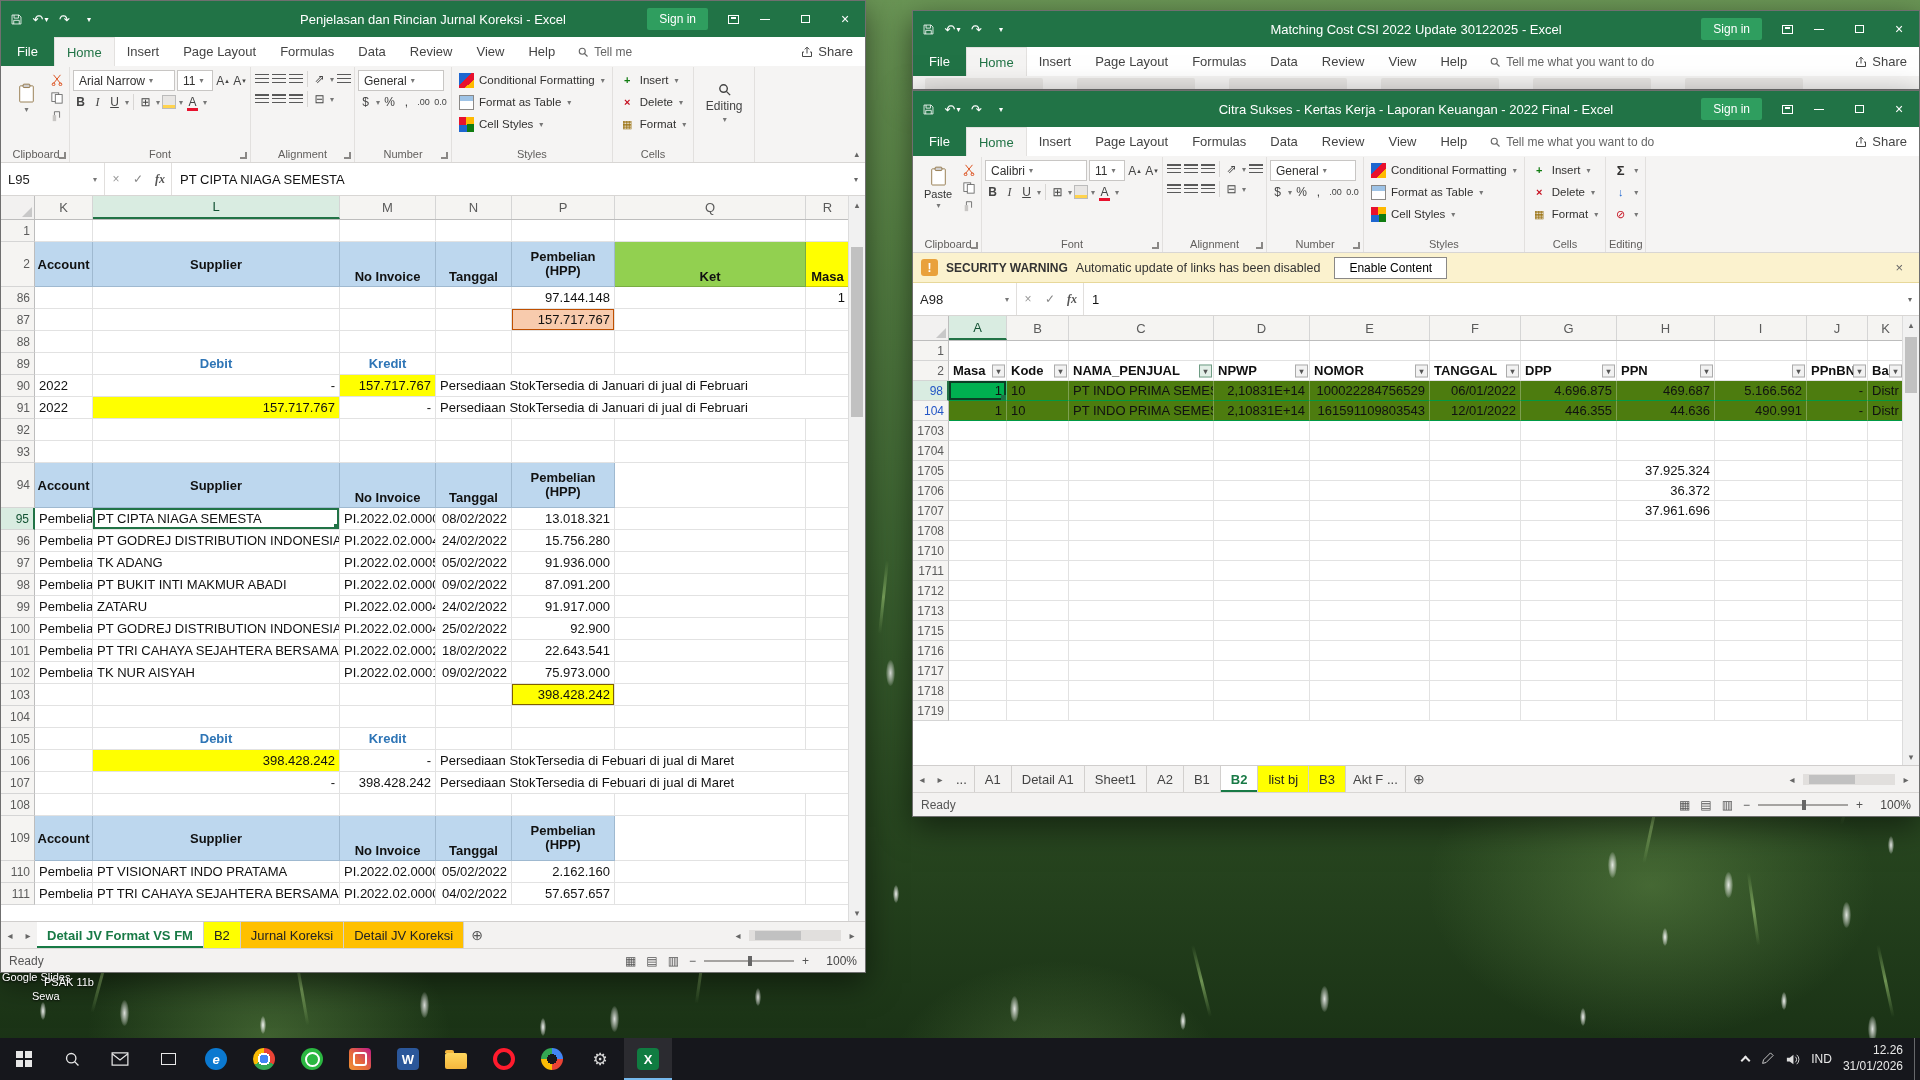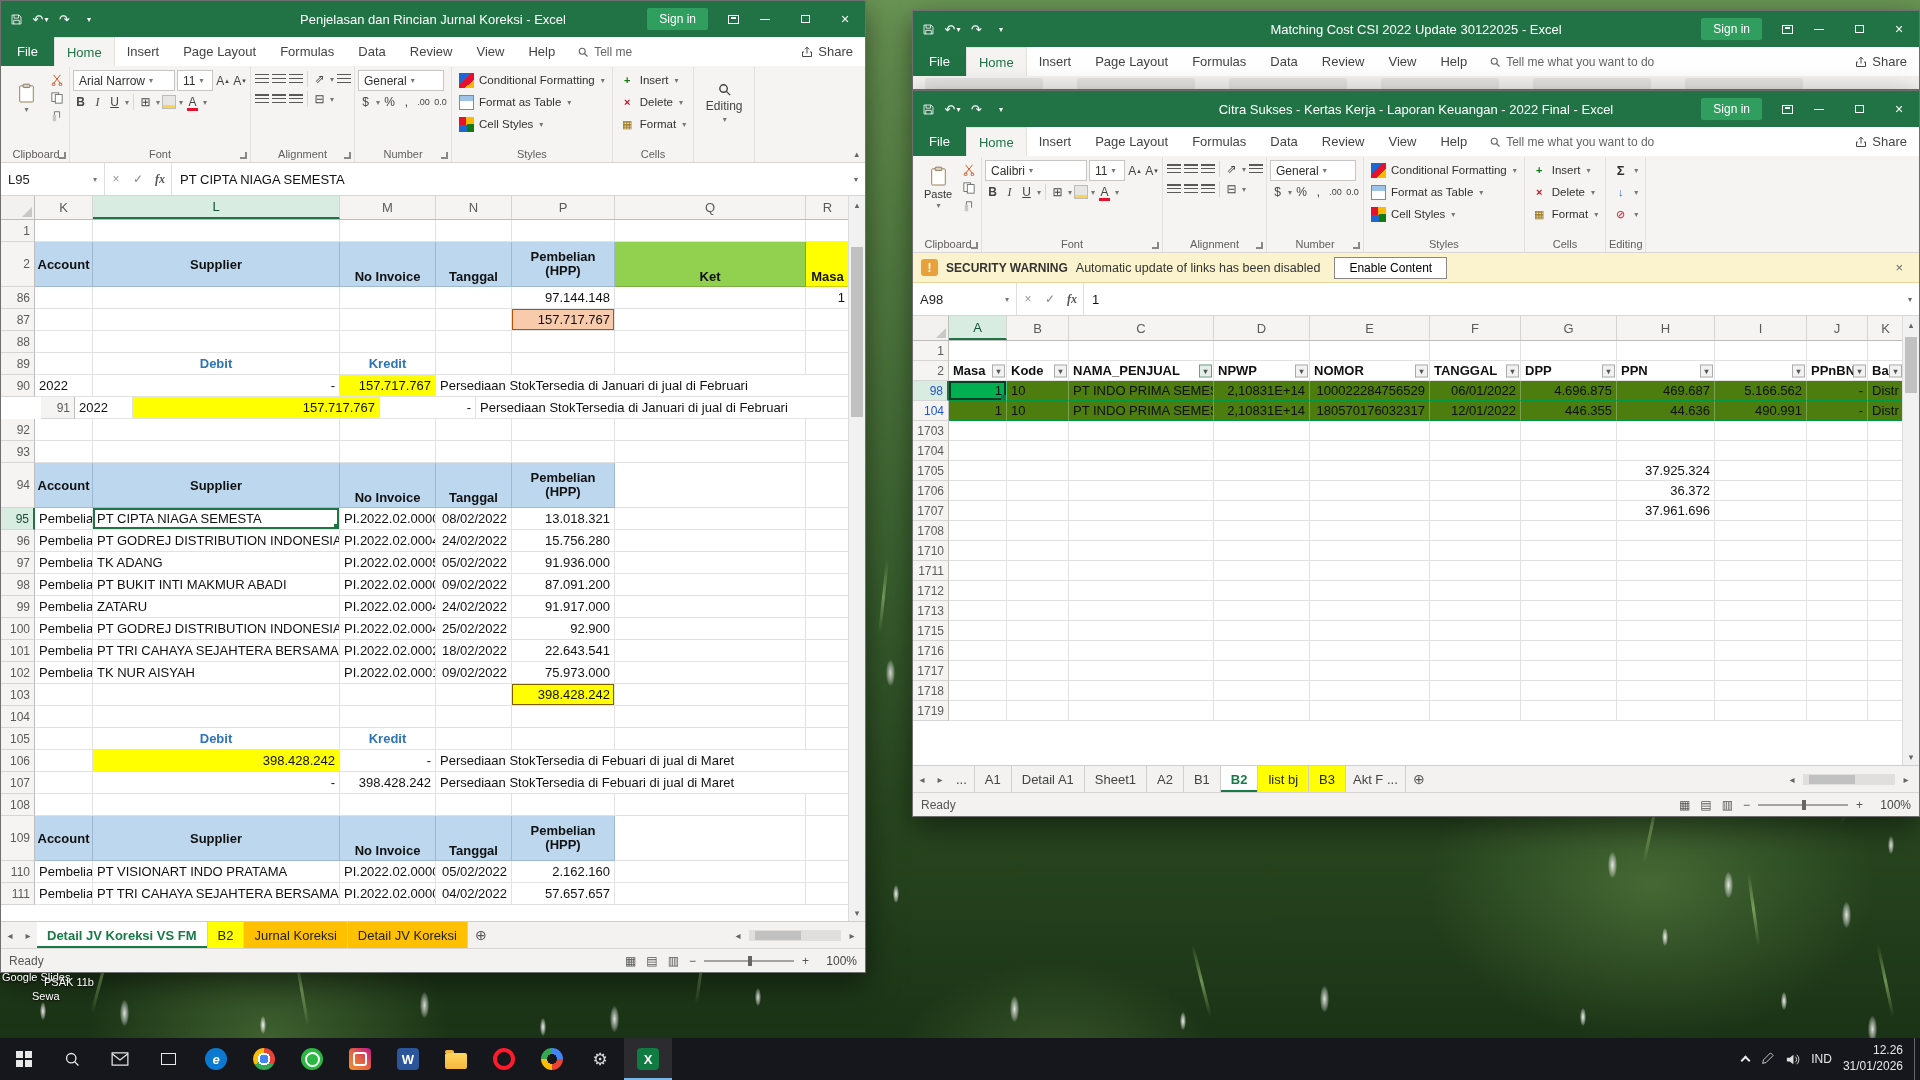--- a/index.html
+++ b/index.html
@@ -610,21 +610,21 @@
               <div class="cl" style="width: 44px;"></div>
             </div>
             <div class="sh-row" style="height: 22px;">
               <div class="sh-rowhdr" style="width: 34px;">90</div>
               <div class="cl" style="width: 58px;">2022</div>
               <div class="cl num" style="width: 247px;">-</div>
               <div class="cl num yel" style="width: 96px;">157.717.767</div>
               <div class="cl note" style="width: 370px;">Persediaan StokTersedia di Januari di jual di Februari</div>
               <div class="cl" style="width: 44px;"></div>
             </div>
-            <div class="sh-row" style="height: 22px; margin-left: 40px;">
+            <div class="sh-row" style="height: 22px;">
               <div class="sh-rowhdr" style="width: 34px;">91</div>
               <div class="cl" style="width: 58px;">2022</div>
               <div class="cl num yel" style="width: 247px;">157.717.767</div>
               <div class="cl num" style="width: 96px;">-</div>
               <div class="cl note" style="width: 370px;">Persediaan StokTersedia di Januari di jual di Februari</div>
               <div class="cl" style="width: 44px;"></div>
             </div>
             <div class="sh-row" style="height: 22px;">
               <div class="sh-rowhdr" style="width: 34px;">92</div>
               <div class="cl" style="width: 58px;"></div>
@@ -830,21 +830,21 @@
         <div class="vs-track">
             <div class="vs-thumb" style="top:34px;height:170px"></div>
           </div>
         <span class="vs-btn">▾</span>
       </div>
     </div>
     <div class="tabbar">
       <span class="tnav">◂</span>
       <span class="tnav">▸</span>
       <div class="stabs" id="lt-stabs">
-          <span class="stab active">Detail JV Koreksi VS FM</span>
+          <span class="stab active">Detail JV Format VS FM</span>
           <span class="stab yellow">B2</span>
           <span class="stab orange">Jurnal Koreksi</span>
           <span class="stab orange">Detail JV Koreksi</span>
         </div>
       <span class="addsheet">⊕</span>
       <div class="hscroll">
         <span class="tnav">◂</span>
         <div class="hs-track">
             <div class="hs-thumb"></div>
           </div>
@@ -1184,21 +1184,21 @@
               <div class="cl num" style="width: 92px;">5.166.562</div>
               <div class="cl num" style="width: 61px;">-</div>
               <div class="cl" style="width: 36px;">Distr</div>
             </div>
             <div class="sh-row green" style="height: 20px;">
               <div class="sh-rowhdr blue" style="width: 36px;">104</div>
               <div class="cl num" style="width: 58px;">1</div>
               <div class="cl" style="width: 62px;">10</div>
               <div class="cl" style="width: 145px;">PT INDO PRIMA SEMESTA</div>
               <div class="cl num" style="width: 96px;">2,10831E+14</div>
-              <div class="cl num" style="width: 120px;">180570176032317</div>
+              <div class="cl num" style="width: 120px;">161591109803543</div>
               <div class="cl num" style="width: 91px;">12/01/2022</div>
               <div class="cl num" style="width: 96px;">446.355</div>
               <div class="cl num" style="width: 98px;">44.636</div>
               <div class="cl num" style="width: 92px;">490.991</div>
               <div class="cl num" style="width: 61px;">-</div>
               <div class="cl" style="width: 36px;">Distr</div>
             </div>
             <div class="sh-row" style="height: 20px;">
               <div class="sh-rowhdr" style="width: 36px;">1703</div>
               <div class="cl" style="width: 58px;"></div>

